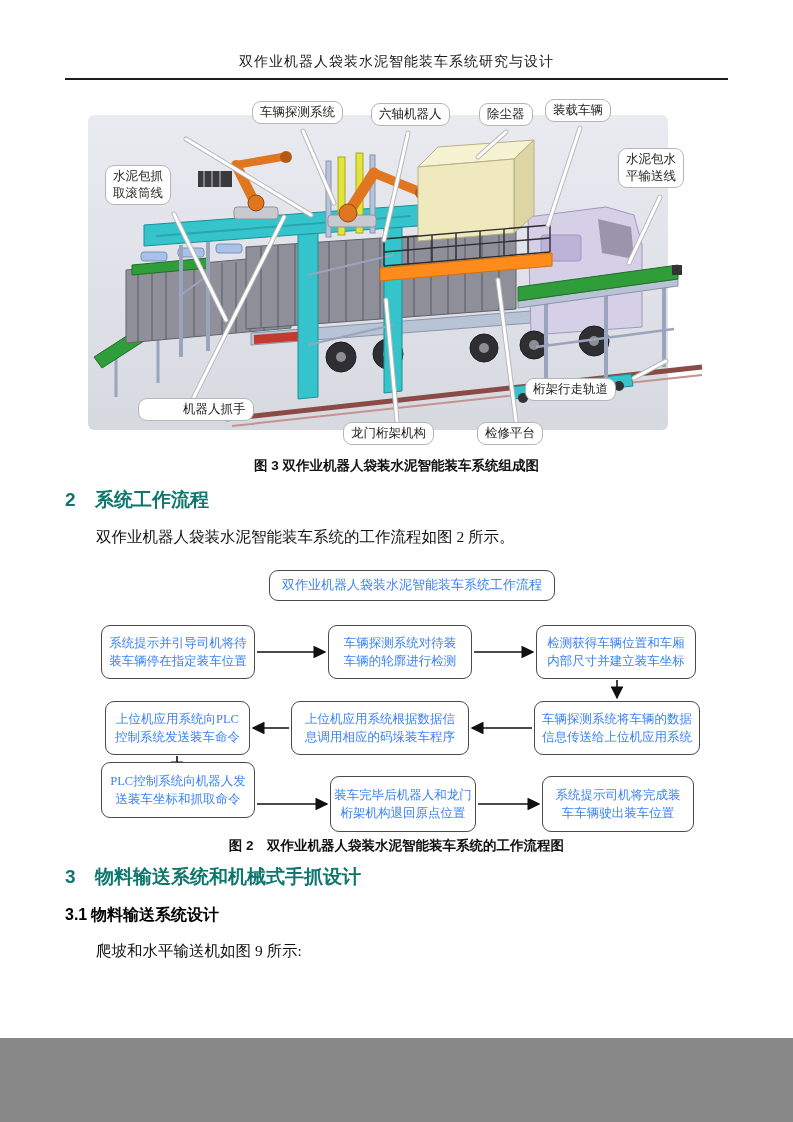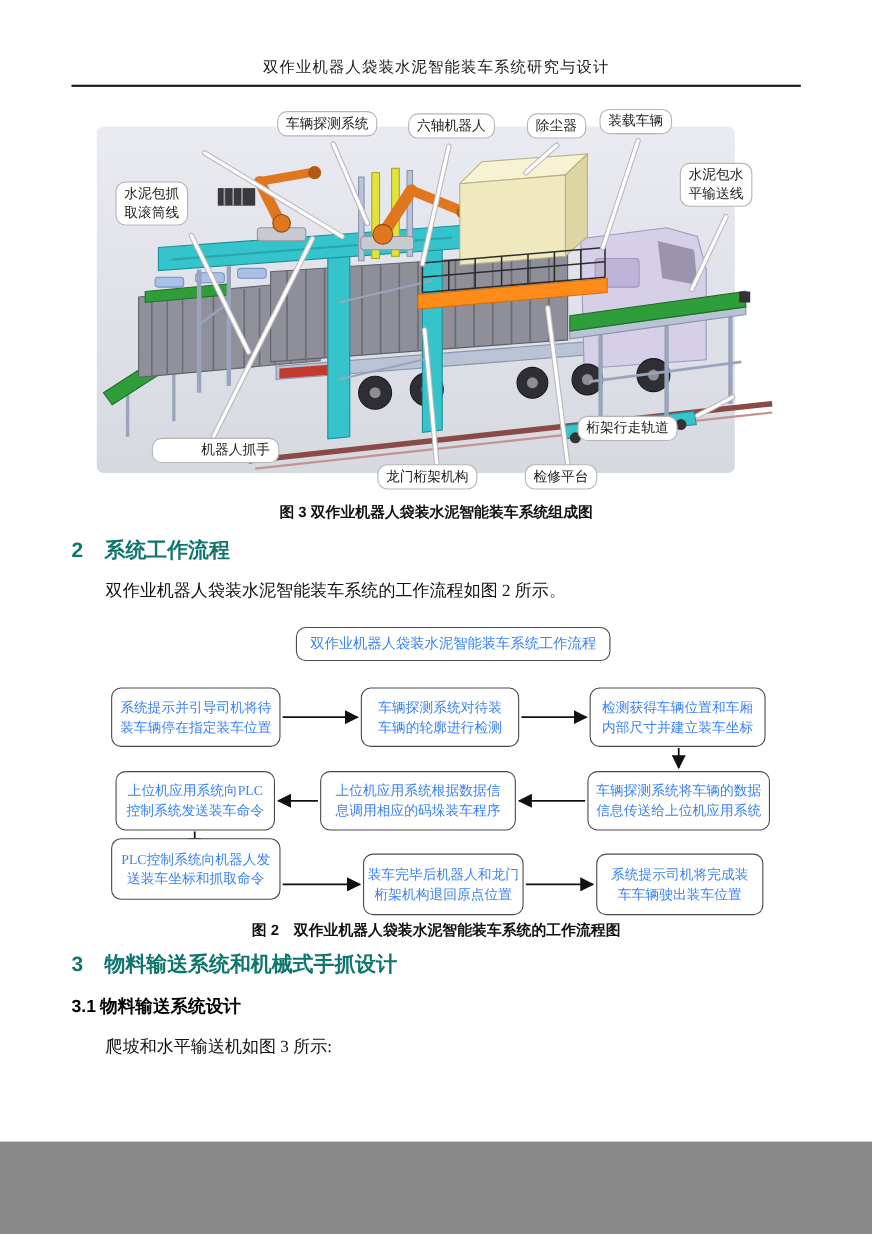--- a/index.html
+++ b/index.html
@@ -303,20 +303,20 @@
   </div>
 
   <div class="figcap" style="top:837px;">图 2　双作业机器人袋装水泥智能装车系统的工作流程图</div>
 
   <div class="h3" style="top:864px;">
     <span class="h-num">3</span><span>物料输送系统和机械式手抓设计</span>
   </div>
   <div class="h31" style="top:905px;">
     <span class="h-num">3.1</span><span>物料输送系统设计</span>
   </div>
-  <div class="para" style="top:941px;">爬坡和水平输送机如图 3 所示:</div>
+  <div class="para" style="top:941px;">爬坡和水平输送机如图 9 所示:</div>
 
   <div class="ftr">
     <span class="pgnum">2</span>
     <span class="issue">2022.No.2</span>
   </div>
 
 </div>
 
 </body></html>

